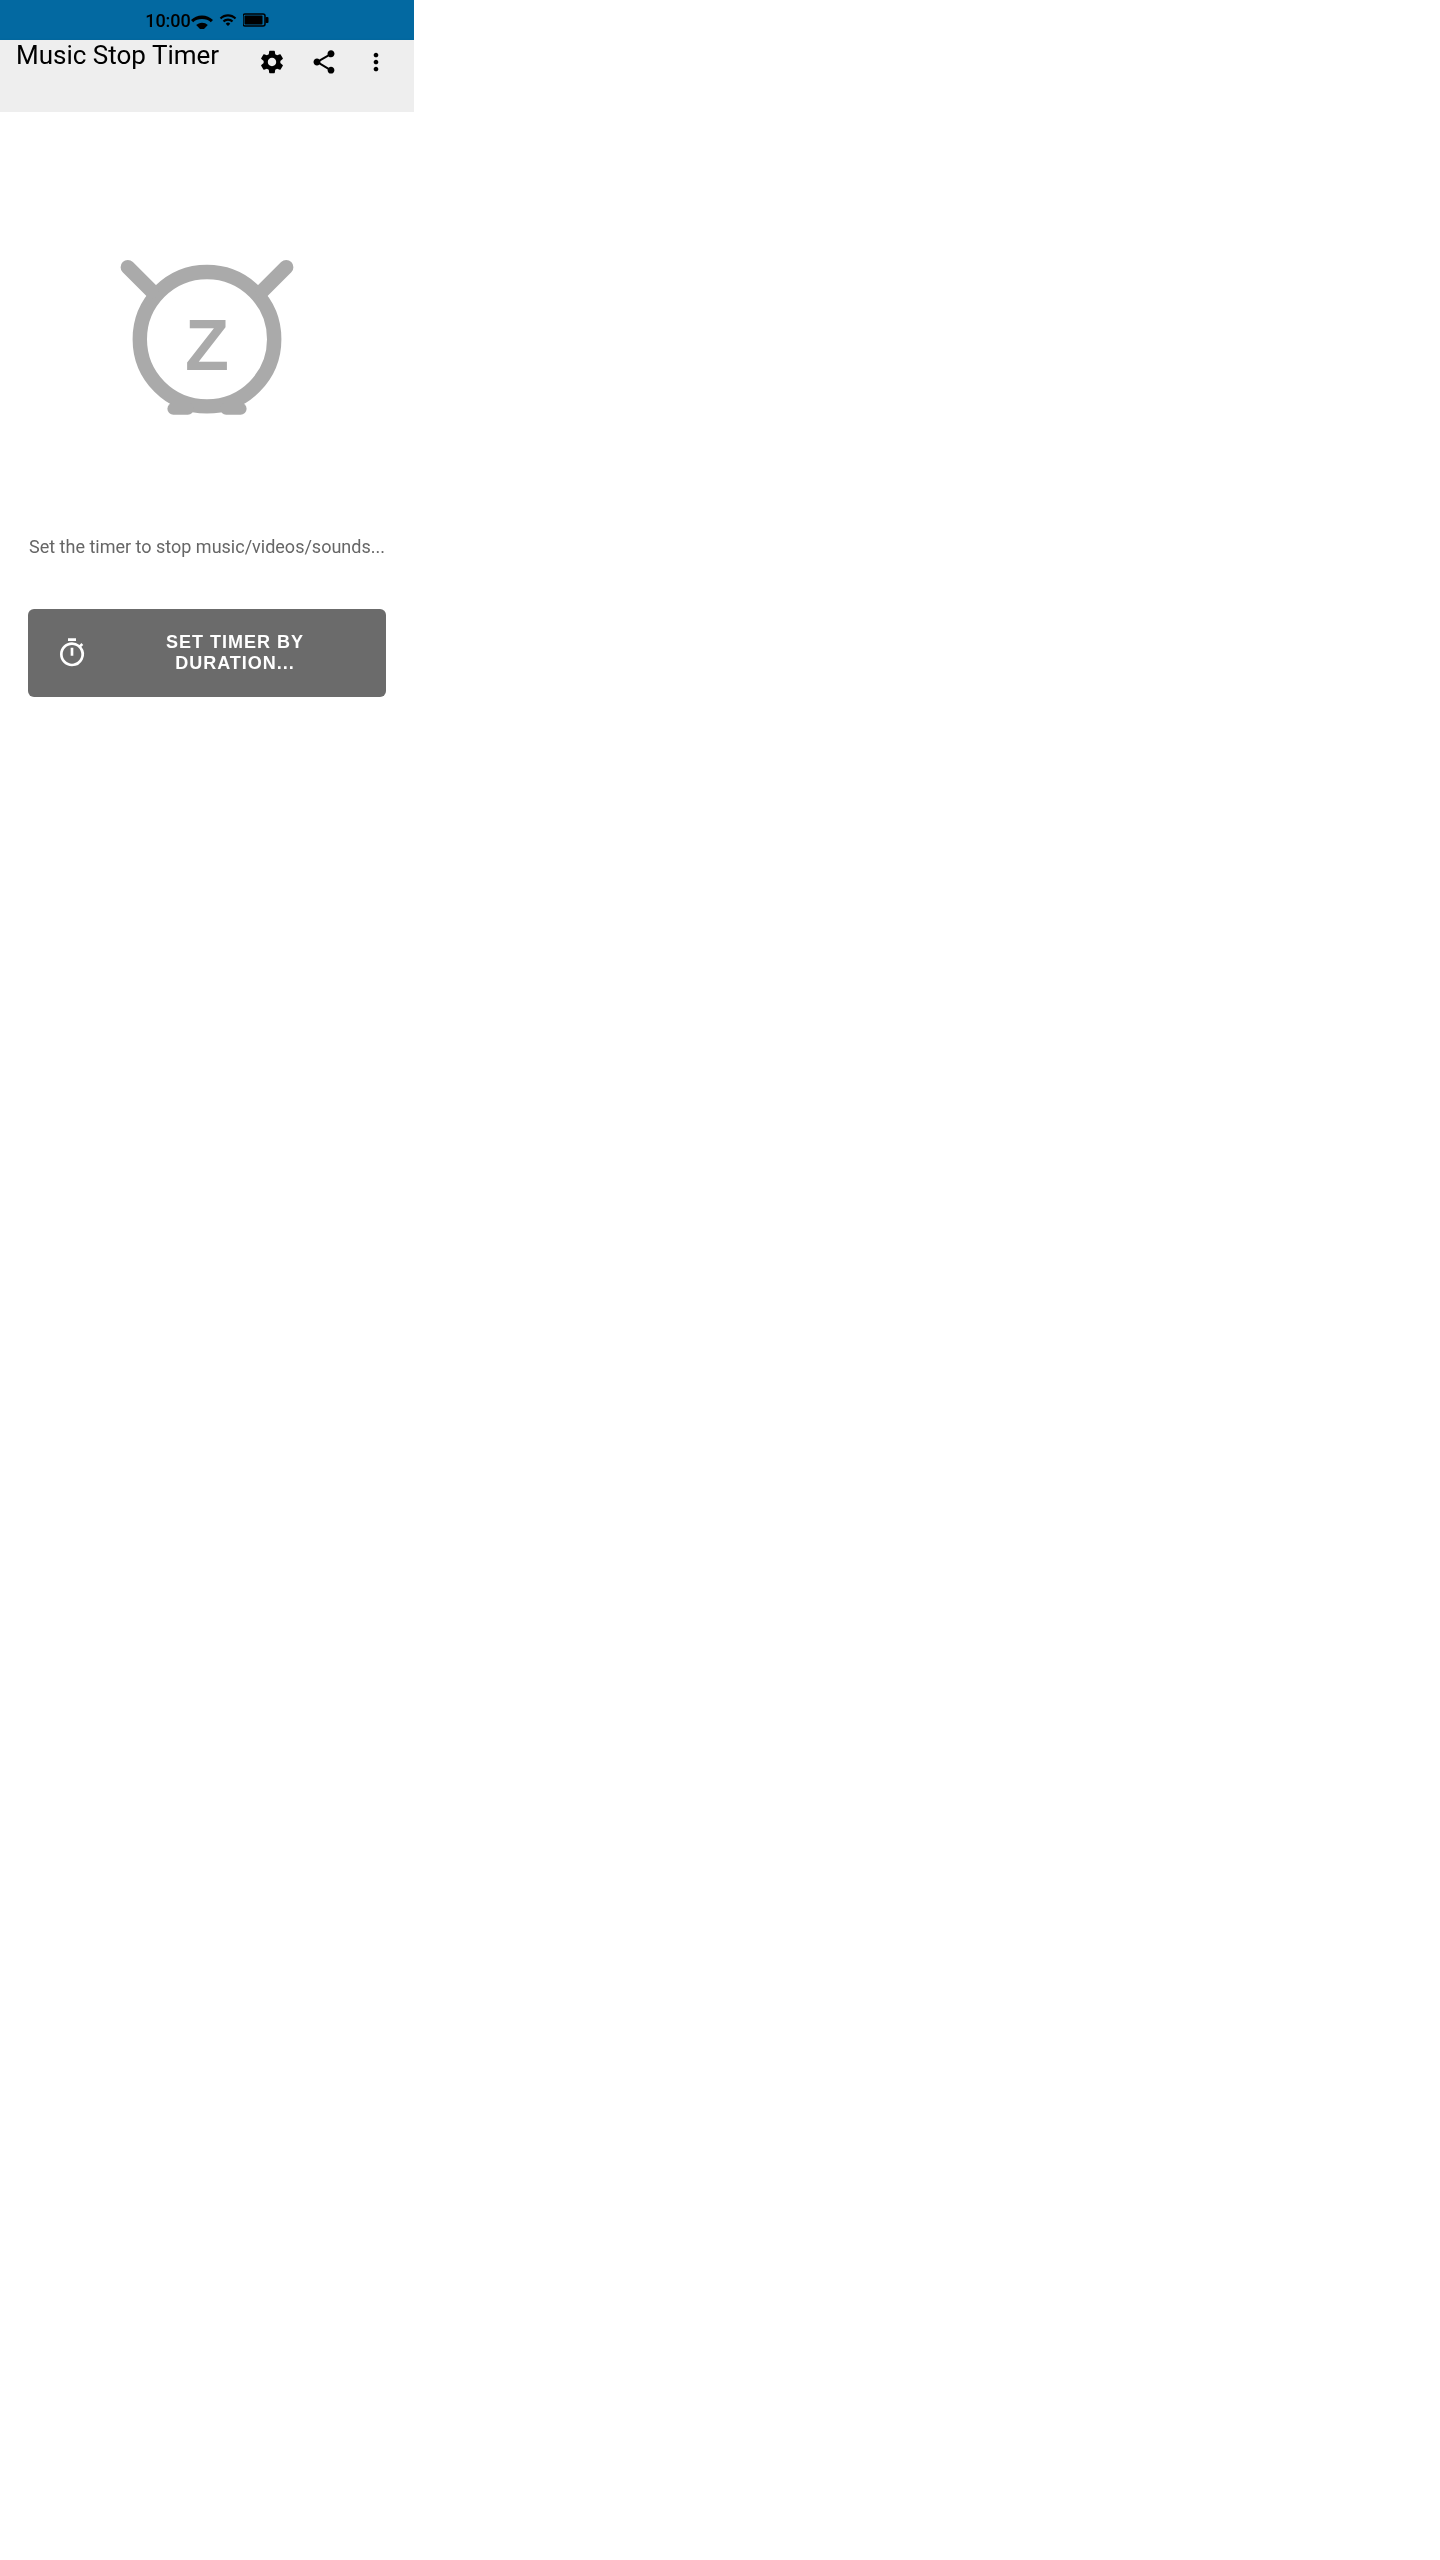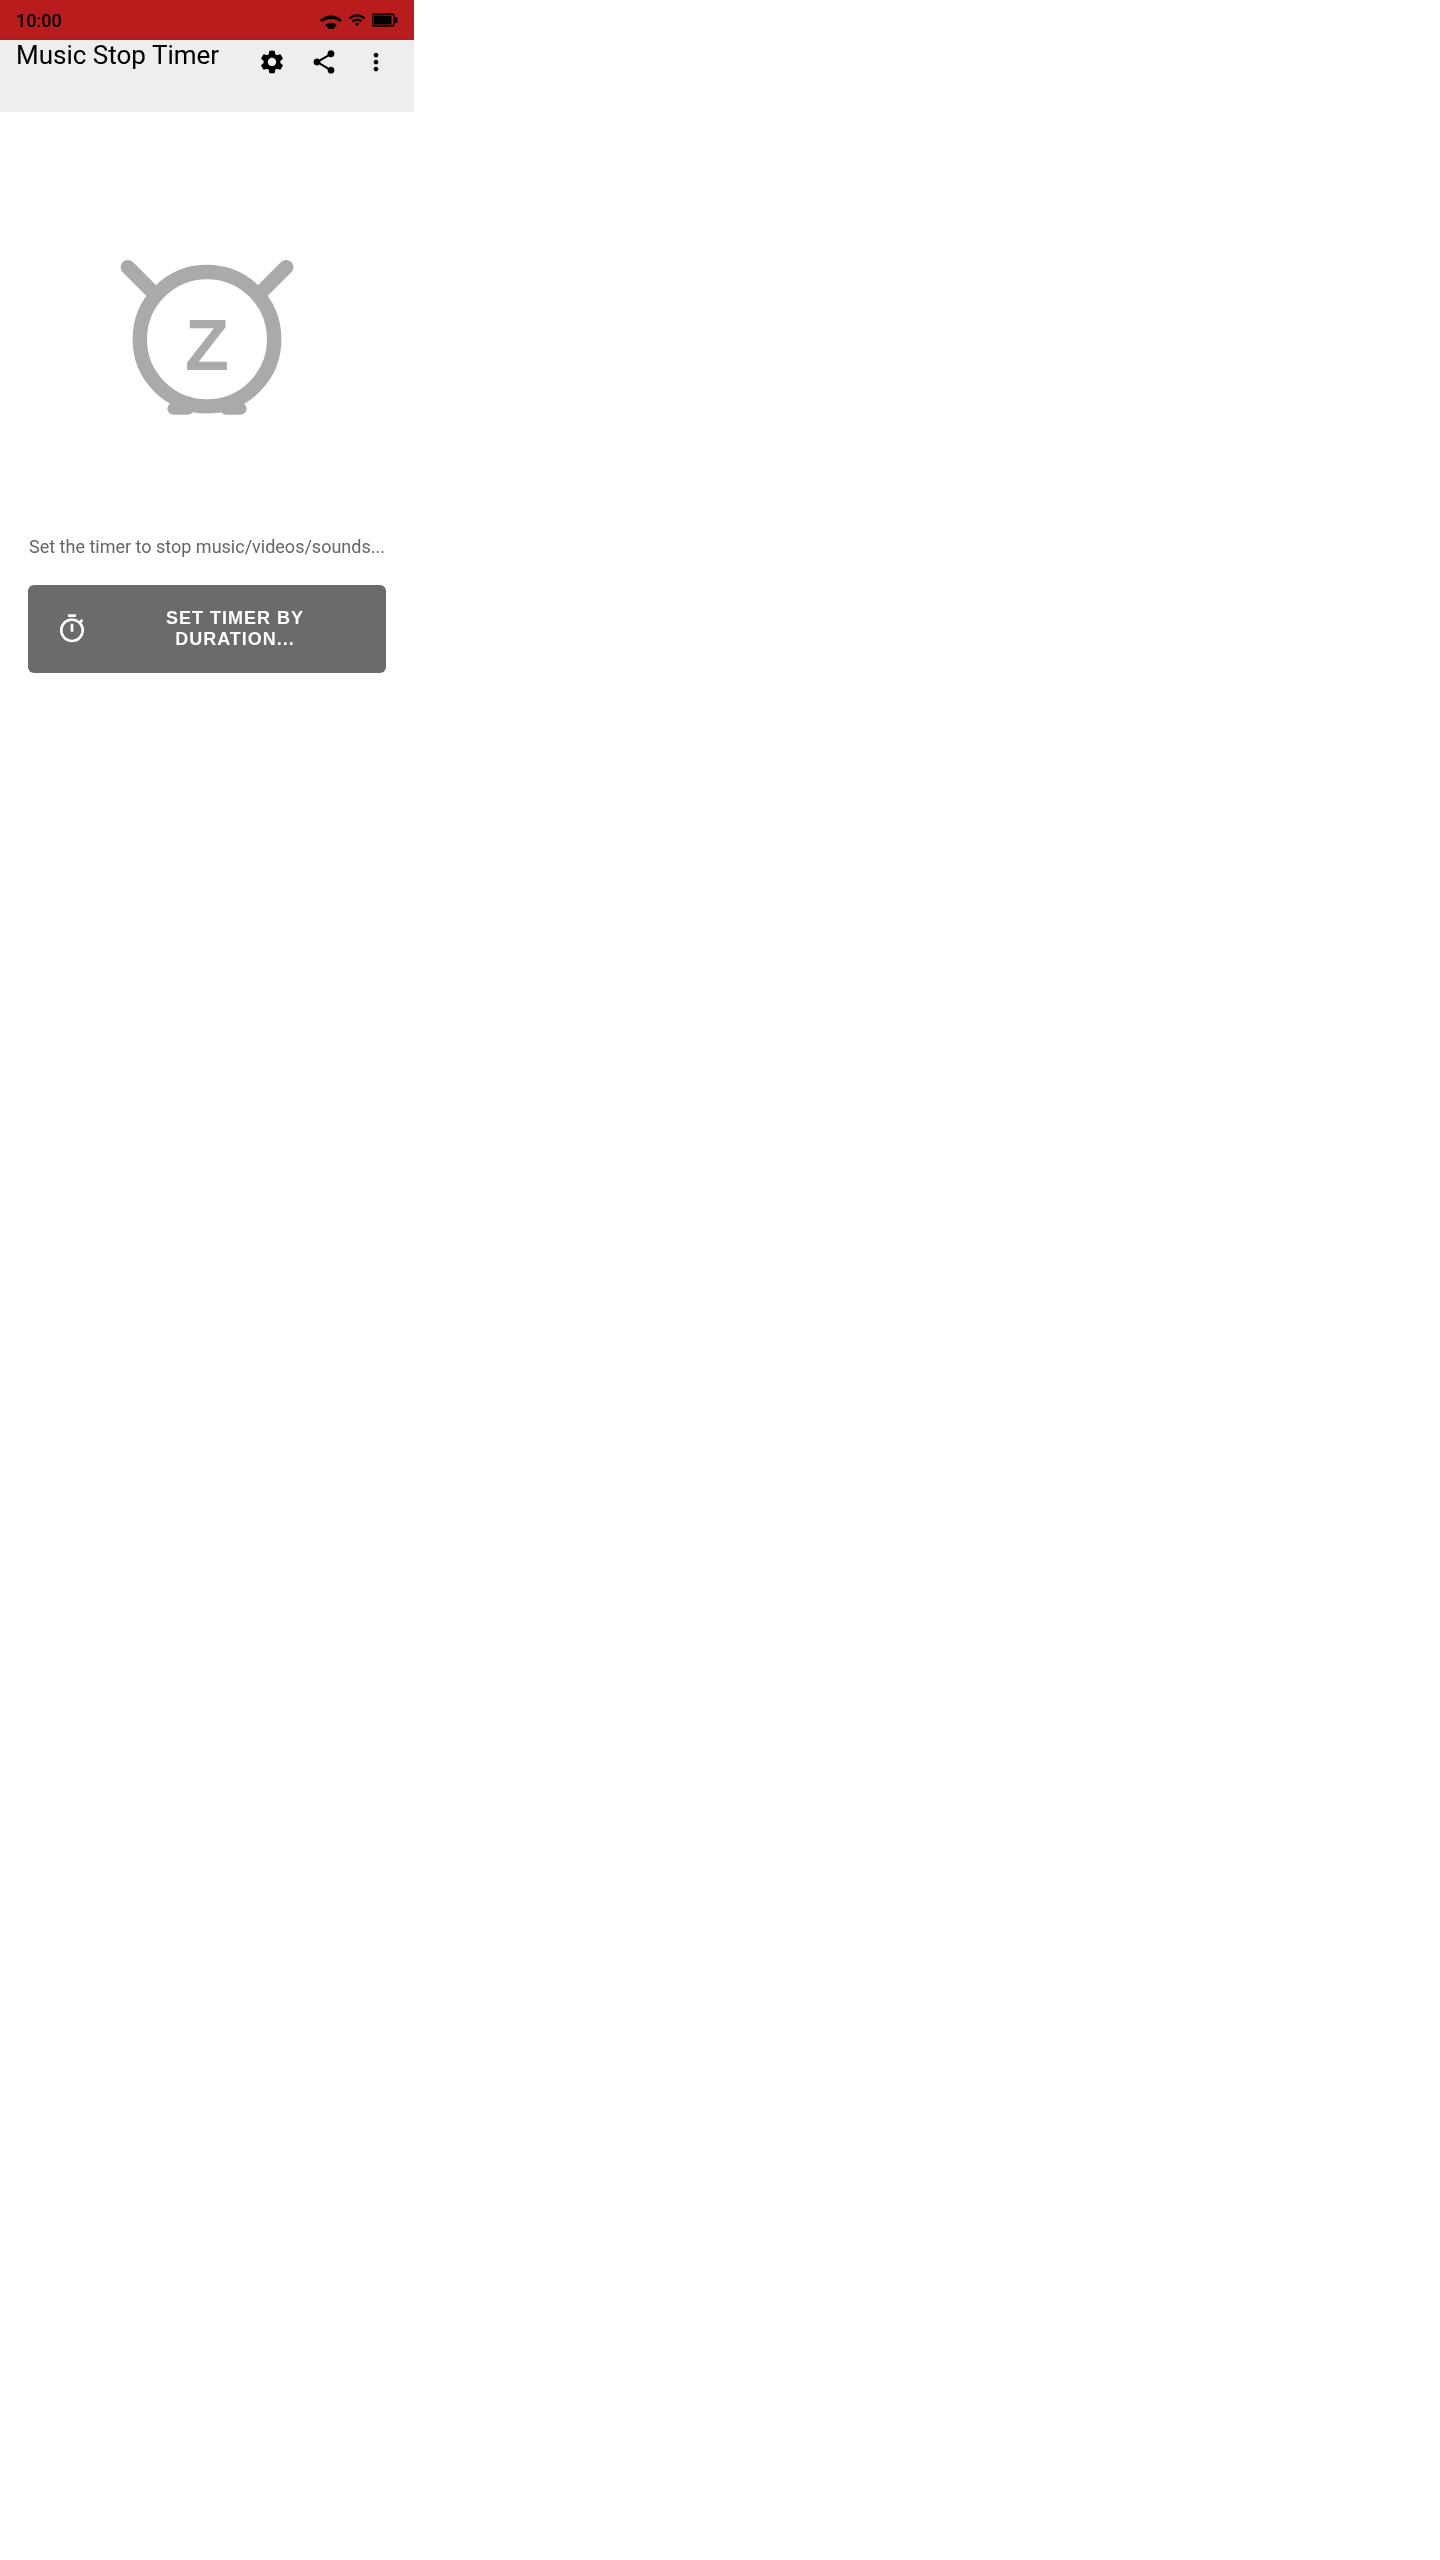--- a/index.html
+++ b/index.html
@@ -12,25 +12,25 @@
     body {
       width: 414px;
       min-height: 896px;
       background: #ffffff;
       font-family: 'Roboto', Arial, sans-serif;
       overflow-x: hidden;
     }
 
     
     .status-bar {
-      background: #b91c1c;
+      background: #0369a1;
       height: 40px;
       display: flex;
       align-items: center;
-      justify-content: space-between;
+      justify-content: center;
       padding: 0 16px;
     }
 
     .status-time {
       font-size: 18px;
       font-weight: 500;
       color: #000;
     }
 
     .status-icons {
@@ -91,21 +91,21 @@
     .timer-icon-container {
       margin-top: 60px;
       margin-bottom: 80px;
     }
 
     
     .description-text {
       font-size: 18px;
       color: #666666;
       text-align: center;
-      margin-bottom: 28px;
+      margin-bottom: 52px;
     }
 
     
     .button-container {
       width: 100%;
       display: flex;
       flex-direction: column;
       gap: 0;
       padding: 0 4px;
     }

